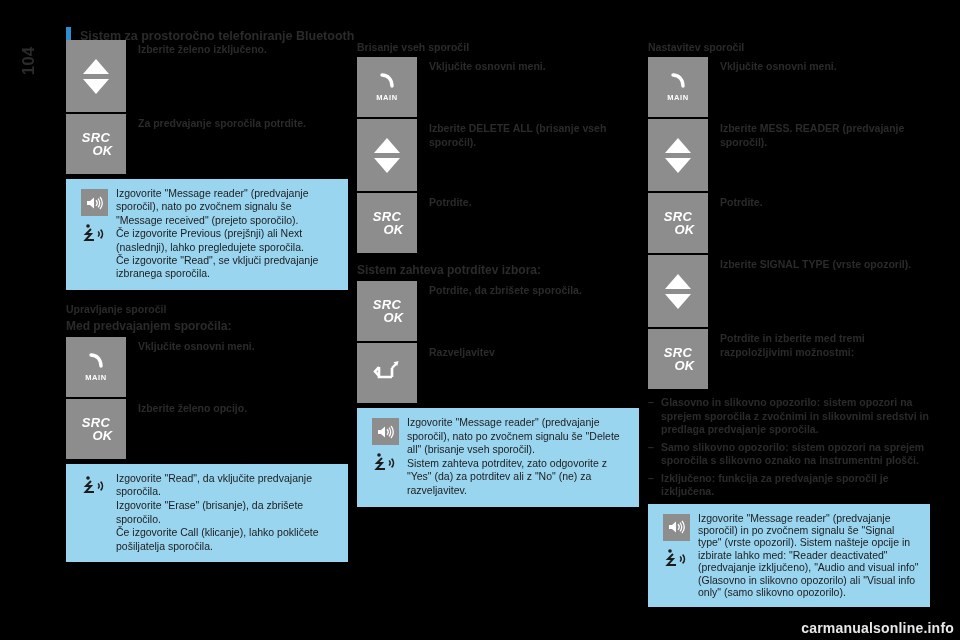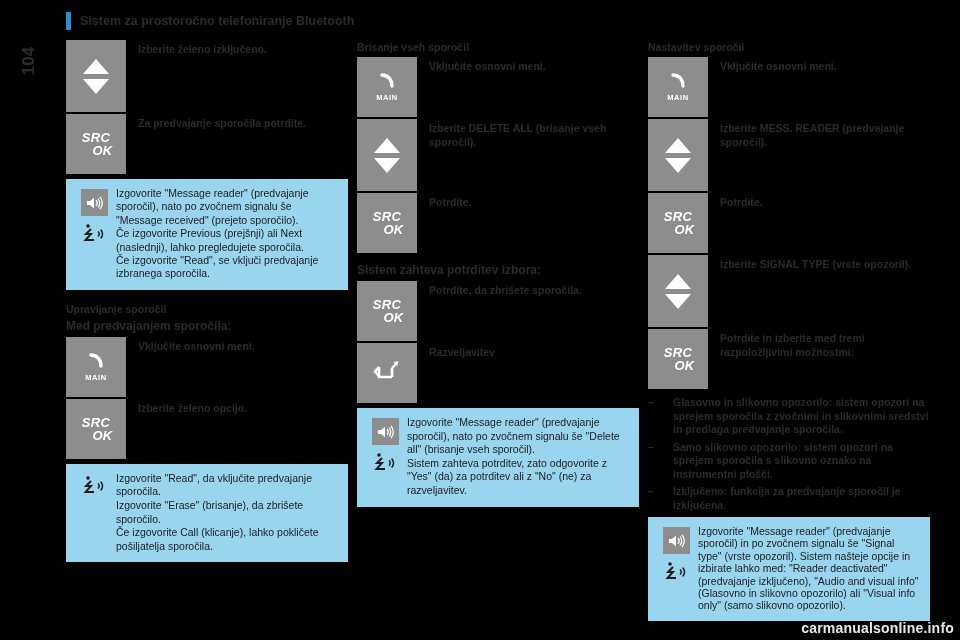--- a/index.html
+++ b/index.html
@@ -27,21 +27,21 @@
     font-size: 17px;
     font-weight: bold;
     color: #2b2b2b;
     letter-spacing: 0px;
     white-space: nowrap;
   }
 
   
   .title-row {
     position: absolute;
-    left: 66px; top: 12px;
+    left: 66px; top: 27px;
     display: flex; align-items: flex-start;
     height: 22px;
     text-align: center;
   }
   .title-bar-accent {
     width: 5px; height: 18px;
     background: #2d8fcf;
     margin-right: 9px;
     flex: 0 0 auto;
   }
@@ -185,21 +185,20 @@
     font-size: 10.5px;
     font-weight: bold;
     color: #2b2b2b;
     line-height: 13.5px;
   }
   .bullet-text {
     font-size: 10.5px;
     font-weight: bold;
     color: #2b2b2b;
     line-height: 13.5px;
-    margin-left: 12px;
   }
 
   .spacer-8 { height: 8px; }
   .spacer-12 { height: 12px; }
 
   
   .watermark {
     position: absolute;
     right: 6px; bottom: 4px;
     font-size: 14px;

